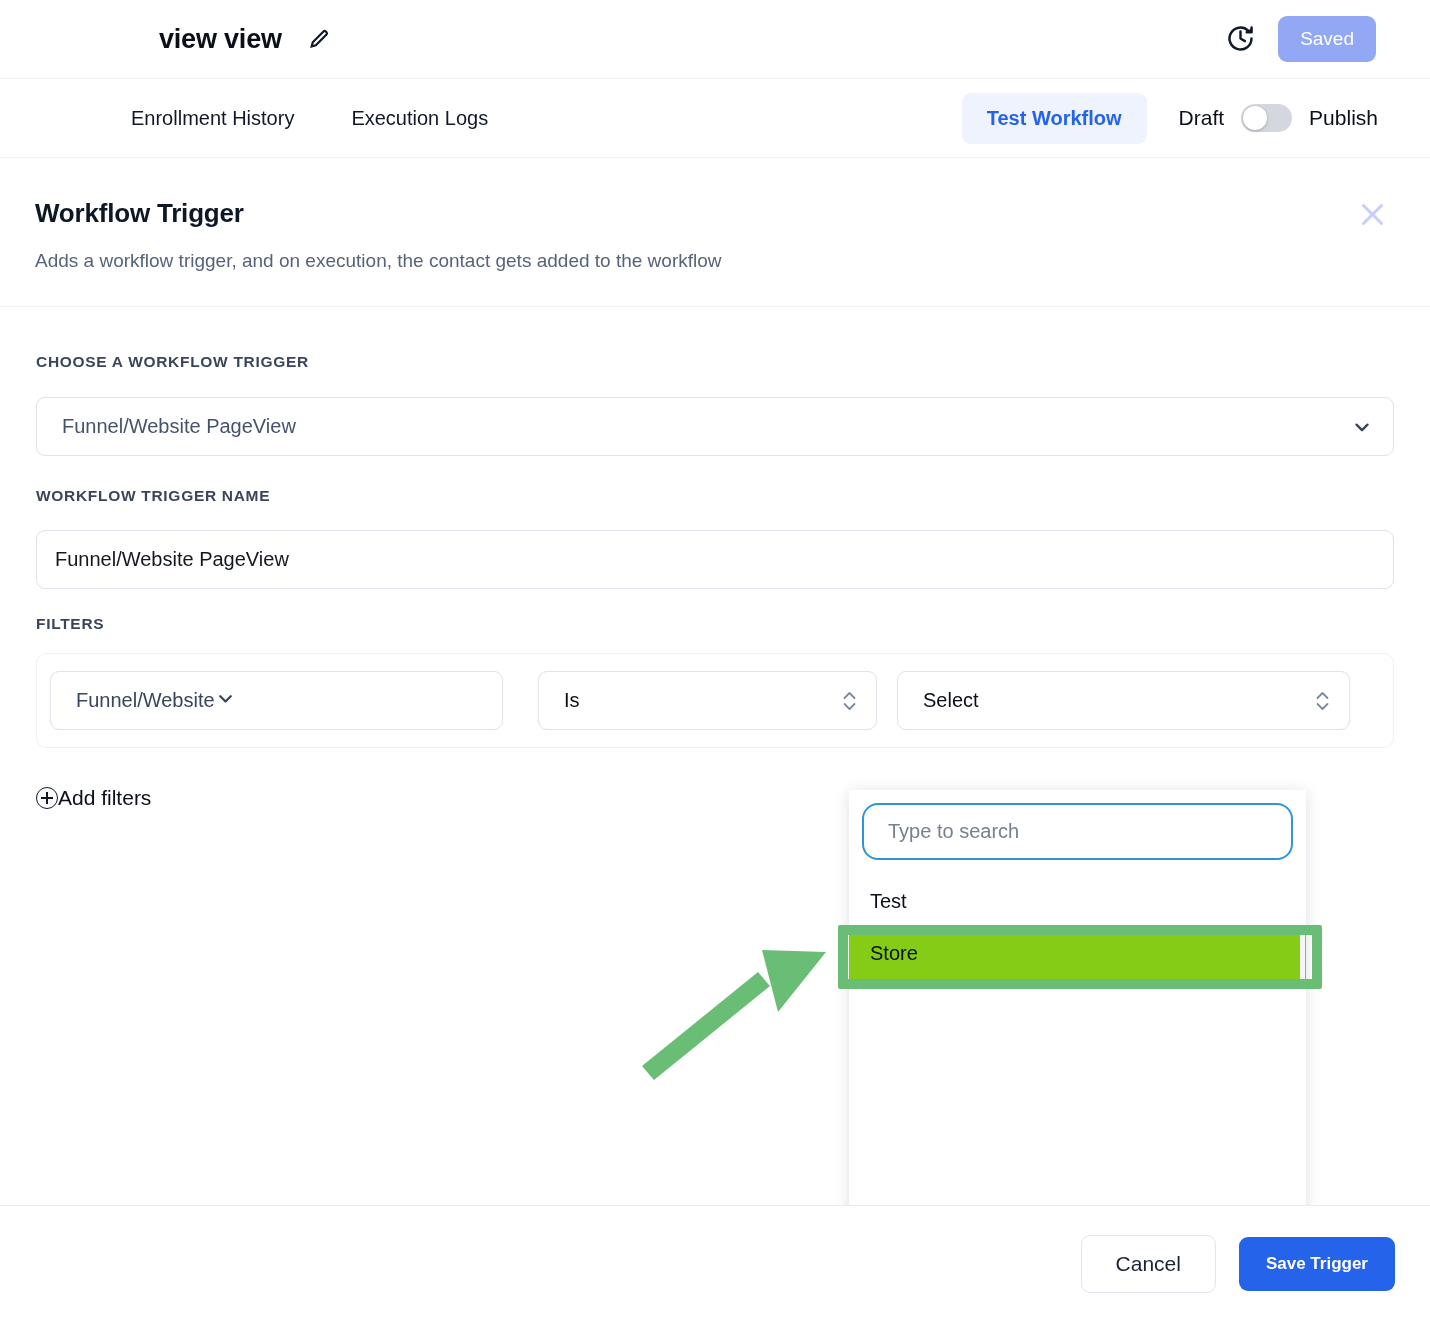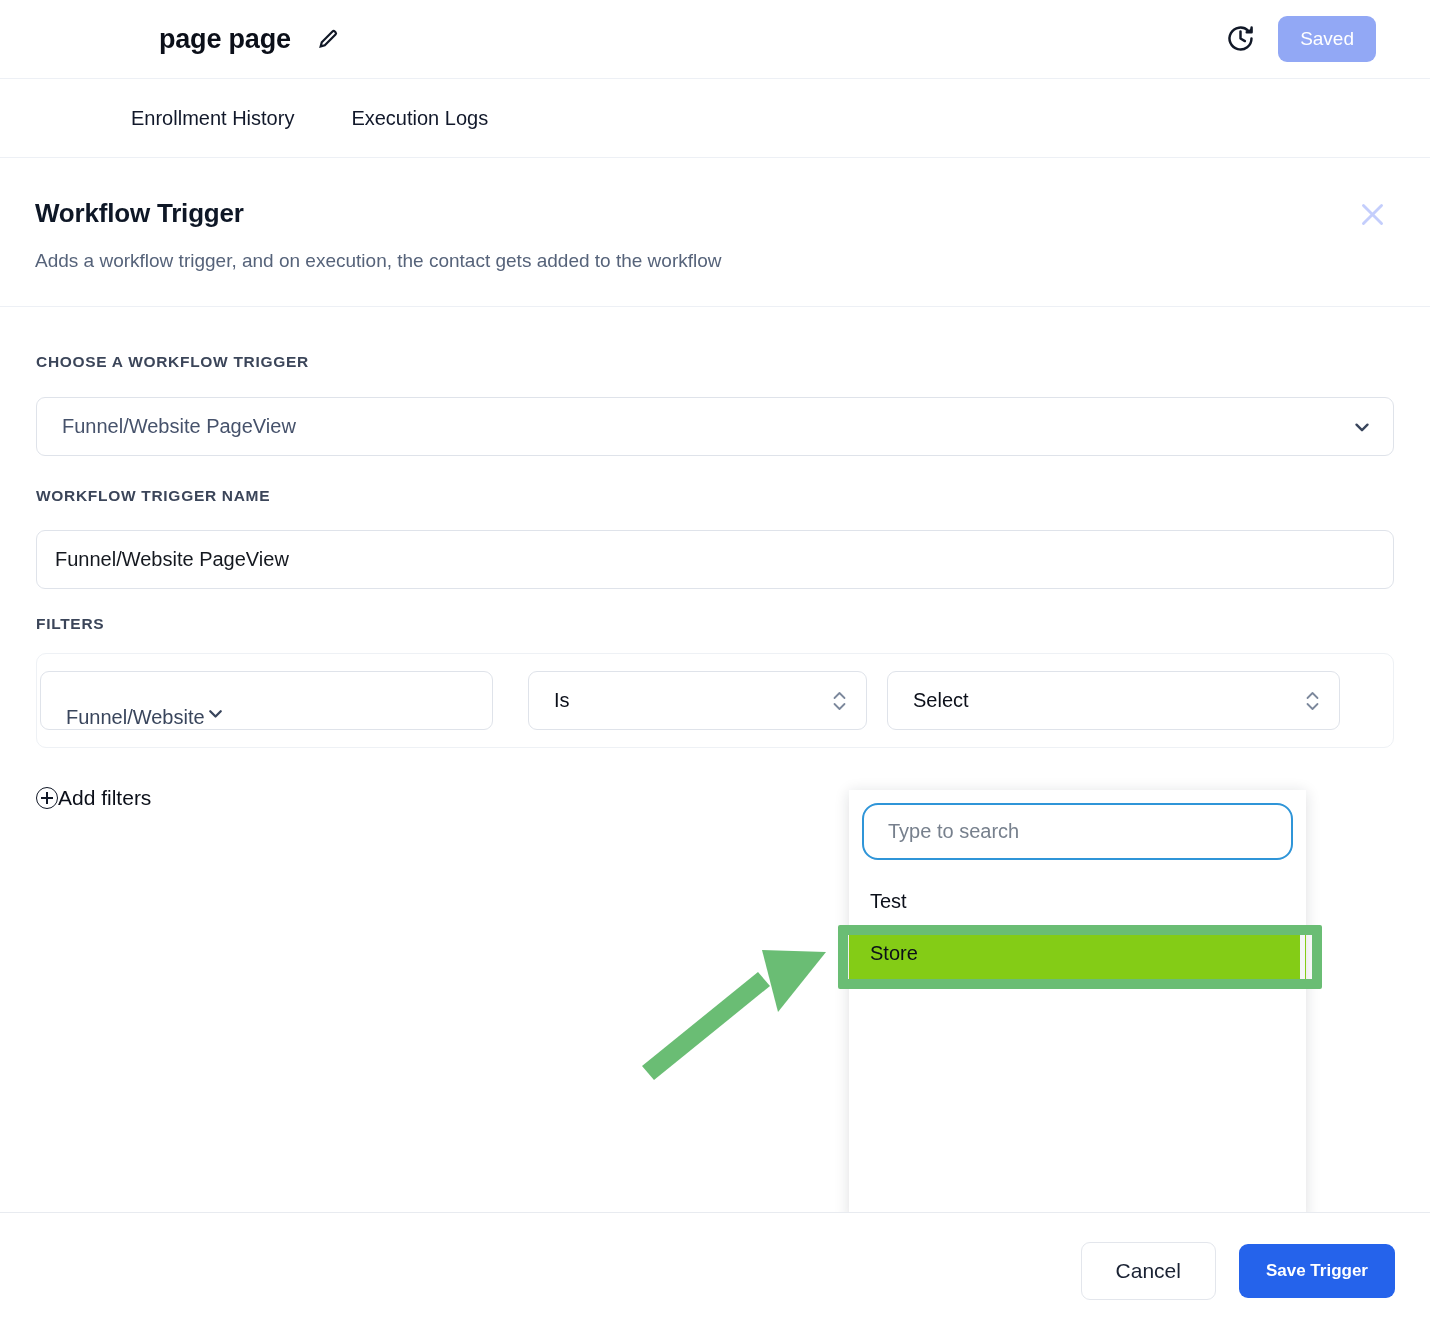--- a/index.html
+++ b/index.html
@@ -187,21 +187,21 @@
     height: 59px;
     border: 1px solid #dfe3ea;
     border-radius: 9px;
     background: #fff;
     display: flex;
     align-items: center;
     padding: 0 18px 0 25px;
     font-size: 20px;
     cursor: pointer;
   }
-  .f-prop { width: 453px; margin-left: 3px; color: #39455c; align-items: flex-end; }
+  .f-prop { width: 453px; margin-left: 13px; color: #39455c; }
   .f-op  { width: 339px; margin-left: 35px; color: #0b0f19; }
   .f-val { width: 453px; margin-left: 20px; color: #0b0f19; }
   .chev-updown { margin-left: auto; color: #7c889c; display:flex; flex-direction:column; }
 
   .add-filters {
     margin-top: 38px;
     display: inline-flex;
     align-items: center;
     font-size: 21px;
     color: #0b0f19;
@@ -286,21 +286,21 @@
     top: 930px;
     width: 250px;
     height: 180px;
     z-index: 41;
     pointer-events: none;
   }
 
   
   .footer {
     position: absolute;
-    left: 0; right: 0; bottom: 8px;
+    left: 0; right: 0; bottom: 15px;
     height: 116px;
     border-top: 1px solid #e8ebf0;
     background: #fff;
     display: flex;
     align-items: center;
     justify-content: flex-end;
     padding-right: 35px;
     gap: 23px;
     z-index: 50;
   }
@@ -323,21 +323,21 @@
     color: #ffffff;
     padding: 17px 27px;
     font-family: "Liberation Sans", sans-serif;
     cursor: pointer;
   }
 </style>
 </head>
 <body>
 
 <div class="topbar">
-  <div class="wf-title">page page</div>
+  <div class="wf-title">view view</div>
   <span class="pencil-icon">
     <svg width="22" height="22" viewBox="0 0 24 24" fill="none" stroke="currentColor" stroke-width="2.4" stroke-linecap="round">
       <path d="M4 20l4.5-1.2L20.2 7.1a1.8 1.8 0 0 0 0-2.5l-.8-.8a1.8 1.8 0 0 0-2.5 0L5.2 15.5 4 20z"></path>
     </svg>
   </span>
   <div class="topbar-right">
     <span class="history-icon">
       <svg width="31" height="31" viewBox="0 0 24 24" fill="none" stroke="currentColor" stroke-width="1.9" stroke-linecap="round" stroke-linejoin="round">
         <path d="M20.5 12a8.5 8.5 0 1 1-2.6-6.1"></path>
         <polyline points="20.6,3.4 20.6,7.2 16.8,7.2" fill="currentColor" stroke="currentColor"></polyline>
@@ -346,20 +346,30 @@
     </span>
     <button class="saved-btn">Saved</button>
   </div>
 </div>
 
 <div class="subnav">
   <div class="subnav-tabs">
     <div class="subnav-tab">Enrollment History</div>
     <div class="subnav-tab">Execution Logs</div>
   </div>
+  <div class="subnav-right">
+    <button class="test-wf-btn">Test Workflow</button>
+    <div class="toggle-wrap">
+      <span class="toggle-label">Draft</span>
+      <div class="toggle">
+        <div class="knob"></div>
+      </div>
+      <span class="toggle-label">Publish</span>
+    </div>
+  </div>
 </div>
 
 <div class="panel-head">
   <div class="panel-title">Workflow Trigger</div>
   <div class="panel-sub">Adds a workflow trigger, and on execution, the contact gets added to the workflow</div>
   <span class="close-icon">
     <svg width="31" height="31" viewBox="0 0 24 24" fill="none" stroke="currentColor" stroke-width="2.2" stroke-linecap="round">
       <line x1="5" y1="5" x2="19" y2="19"></line>
       <line x1="19" y1="5" x2="5" y2="19"></line>
     </svg>

